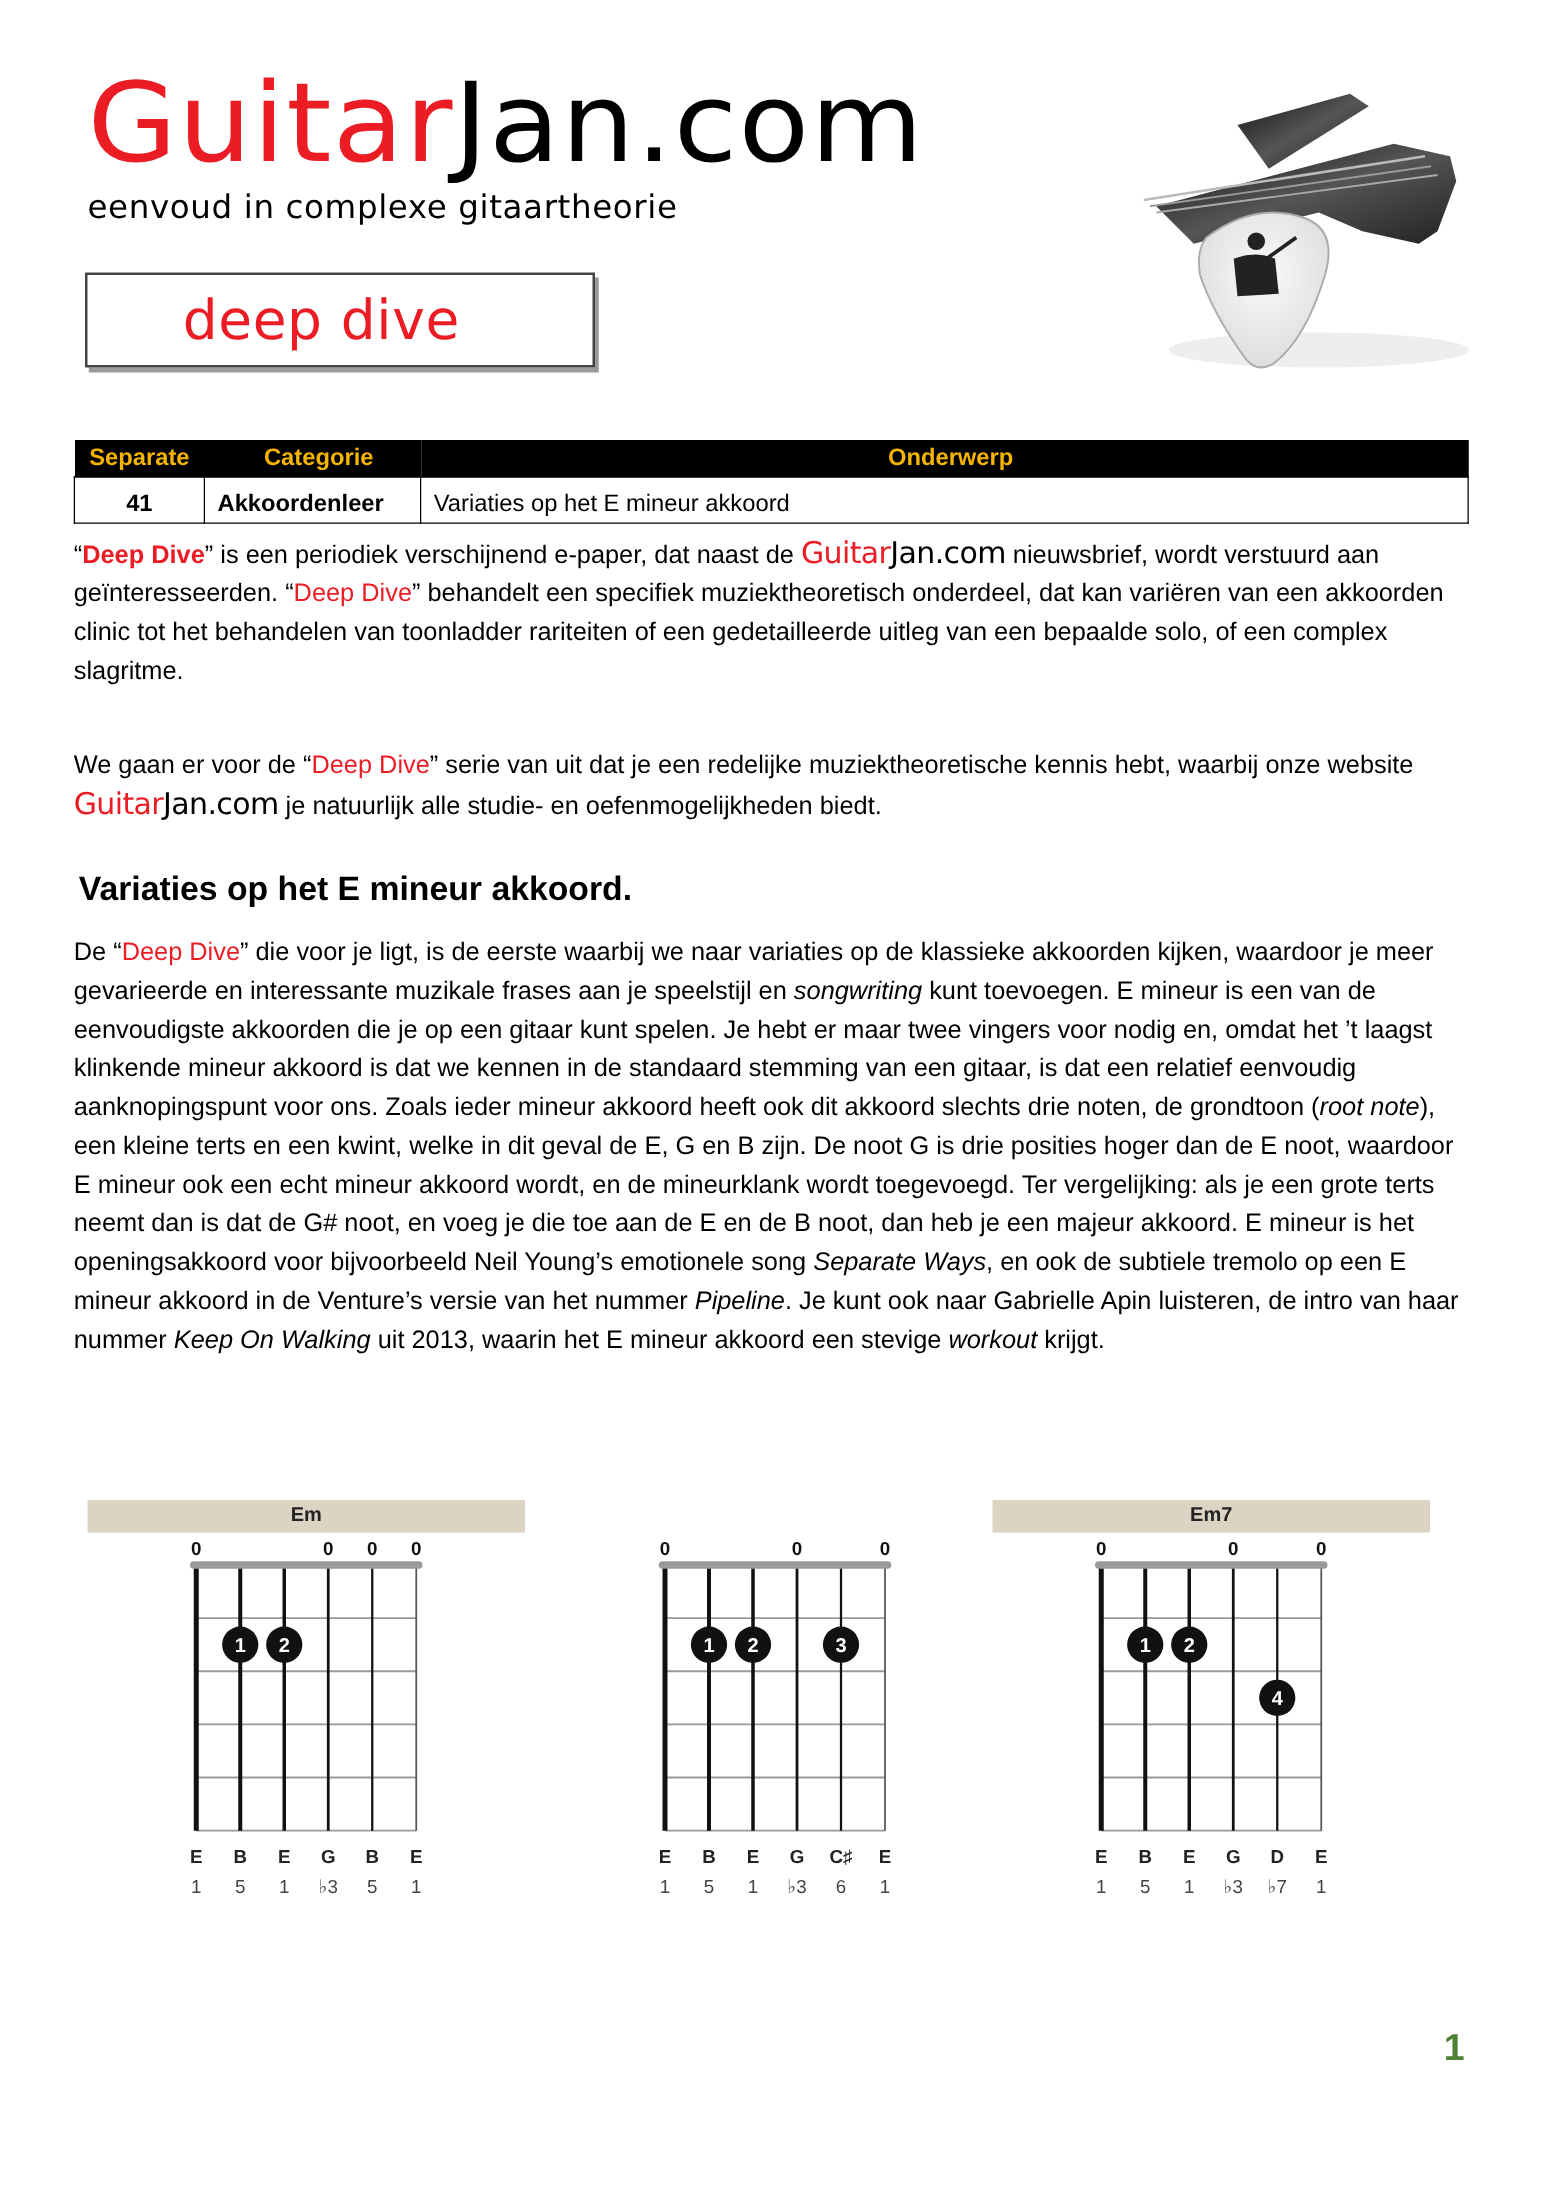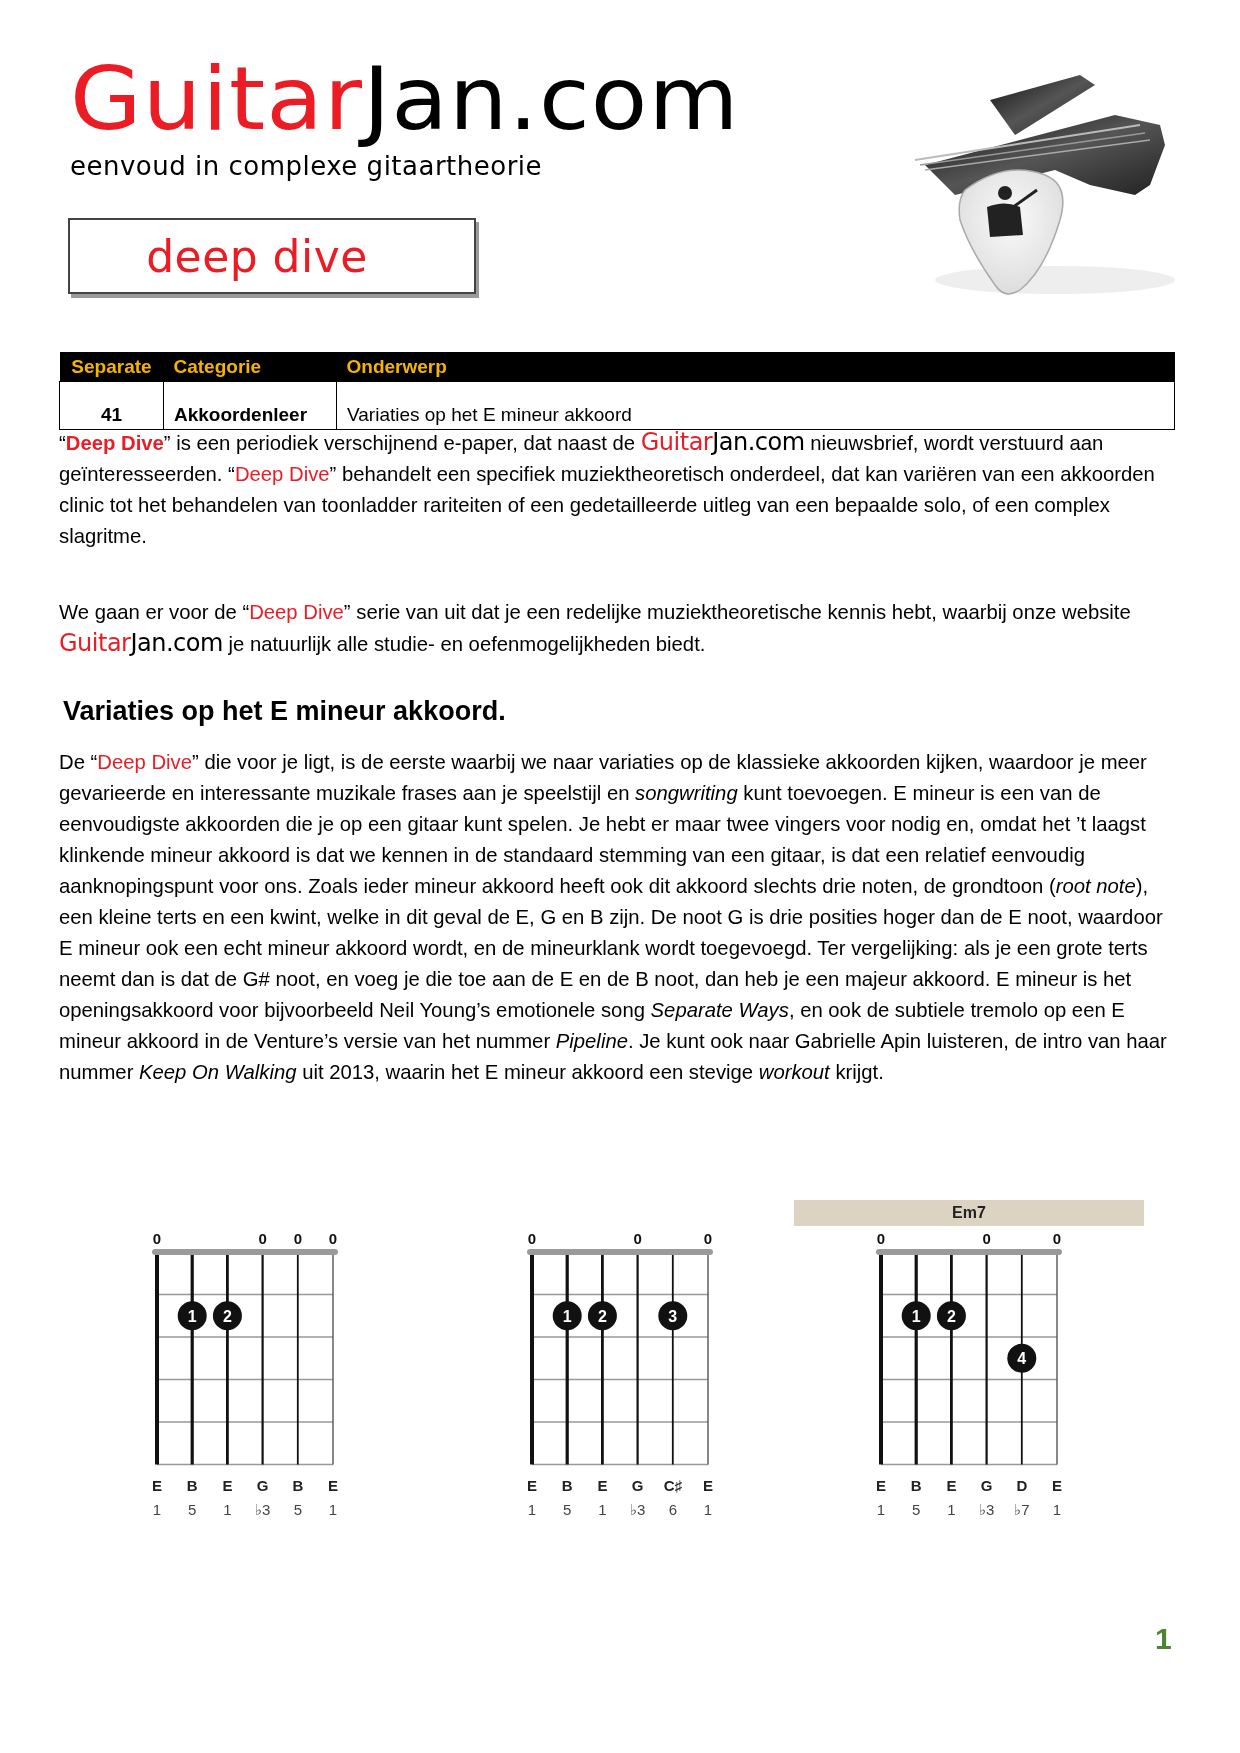--- a/index.html
+++ b/index.html
@@ -20,23 +20,23 @@
             border: 2px solid #444; background: #fff; box-shadow: 3px 4px 0 #9a9a9a;
             display: flex; align-items: center; justify-content: center; }
   .dd-box span { font-family: "DejaVu Sans", sans-serif; color: #ec1c24; font-size: 44px;
                  margin-right: 30px; letter-spacing: 0.5px; }
 
   .emblem { position: absolute; left: 895px; top: 55px; width: 290px; height: 270px; }
 
   
   .meta { position: absolute; left: 59px; top: 352px; width: 1116px; border-collapse: collapse;
           font-family: "Liberation Sans", sans-serif; font-size: 19px; }
-  .meta th { background: #000; color: #f5b400; text-align: left; font-weight: bold;
+  .meta th { background: #000; color: #f5b400; text-align: center; font-weight: bold;
              padding: 2px 0 2px 10px; height: 25px; }
-  .meta td { border: 1px solid #000; padding: 20px 0 2px 10px; height: 25px; }
+  .meta td { border: 1px solid #000; padding: 9px 0 2px 10px; height: 25px; }
   .meta th:first-child, .meta td:first-child { text-align: center; padding-left: 0; width: 103px; }
   .meta th:nth-child(2), .meta td:nth-child(2) { width: 162px; }
   .meta td:first-child, .meta td:nth-child(2) { font-weight: bold; }
 
   
   .text { position: absolute; left: 59px; width: 1120px; font-size: 20.3px; line-height: 31px; }
   .red { color: #ec1c24; }
   .b { font-weight: bold; }
   .brand { font-family: "DejaVu Sans", sans-serif; font-size: 24px; letter-spacing: -0.5px; }
   .brand .r { color: #ec1c24; }
@@ -108,20 +108,21 @@
 
 <p class="text" style="top:427px;margin:0;"><span>“</span><span class="red b">Deep Dive</span><span>” is een periodiek verschijnend e-paper, dat naast de </span><span class="brand"><span class="r">Guitar</span><span>Jan.com</span></span><span> nieuwsbrief, wordt verstuurd aan geïnteresseerden. “</span><span class="red">Deep Dive</span><span>” behandelt een specifiek muziektheoretisch onderdeel, dat kan variëren van een akkoorden clinic tot het behandelen van toonladder rariteiten of een gedetailleerde uitleg van een bepaalde solo, of een complex slagritme.</span></p>
 
 <p class="text" style="top:597px;margin:0;"><span>We gaan er voor de “</span><span class="red">Deep Dive</span><span>” serie van uit dat je een redelijke muziektheoretische kennis hebt, waarbij onze website </span><span class="brand"><span class="r">Guitar</span><span>Jan.com</span></span><span> je natuurlijk alle studie- en oefenmogelijkheden biedt.</span></p>
 
 <h2>Variaties op het E mineur akkoord.</h2>
 
 <p class="text" style="top:747px;margin:0;"><span>De “</span><span class="red">Deep Dive</span><span>” die voor je ligt, is de eerste waarbij we naar variaties op de klassieke akkoorden kijken, waardoor je meer gevarieerde en interessante muzikale frases aan je speelstijl en </span><i>songwriting</i><span> kunt toevoegen. E mineur is een van de eenvoudigste akkoorden die je op een gitaar kunt spelen. Je hebt er maar twee vingers voor nodig en, omdat het ’t laagst klinkende mineur akkoord is dat we kennen in de standaard stemming van een gitaar, is dat een relatief eenvoudig aanknopingspunt voor ons. Zoals ieder mineur akkoord heeft ook dit akkoord slechts drie noten, de grondtoon (</span><i>root note</i><span>), een kleine terts en een kwint, welke in dit geval de E, G en B zijn. De noot G is drie posities hoger dan de E noot, waardoor E mineur ook een echt mineur akkoord wordt, en de mineurklank wordt toegevoegd. Ter vergelijking: als je een grote terts neemt dan is dat de G# noot, en voeg je die toe aan de E en de B noot, dan heb je een majeur akkoord. E mineur is het openingsakkoord voor bijvoorbeeld Neil Young’s emotionele song </span><i>Separate Ways</i><span>, en ook de subtiele tremolo op een E mineur akkoord in de Venture’s versie van het nummer </span><i>Pipeline</i><span>. Je kunt ook naar Gabrielle Apin luisteren, de intro van haar nummer </span><i>Keep On Walking</i><span> uit 2013, waarin het E mineur akkoord een stevige </span><i>workout</i><span> krijgt.</span></p>
 
 <div class="chord" style="left:60px;">
+  <div class="chord-title">Em</div>
   <svg width="370" height="330">
       <line x1="97" x2="273" y1="102.5" y2="102.5" stroke="#999" stroke-width="1.5"></line>
       <line x1="97" x2="273" y1="145" y2="145" stroke="#999" stroke-width="1.5"></line>
       <line x1="97" x2="273" y1="187.5" y2="187.5" stroke="#999" stroke-width="1.5"></line>
       <line x1="97" x2="273" y1="230" y2="230" stroke="#999" stroke-width="1.5"></line>
       <line x1="97" x2="273" y1="272.5" y2="272.5" stroke="#999" stroke-width="1.5"></line>
       <line x1="97" x2="97" y1="60" y2="272.5" stroke="#111" stroke-width="4"></line>
       <line x1="132.2" x2="132.2" y1="60" y2="272.5" stroke="#111" stroke-width="3.2"></line>
       <line x1="167.4" x2="167.4" y1="60" y2="272.5" stroke="#111" stroke-width="2.8"></line>
       <line x1="202.60000000000002" x2="202.60000000000002" y1="60" y2="272.5" stroke="#111" stroke-width="2.2"></line>

